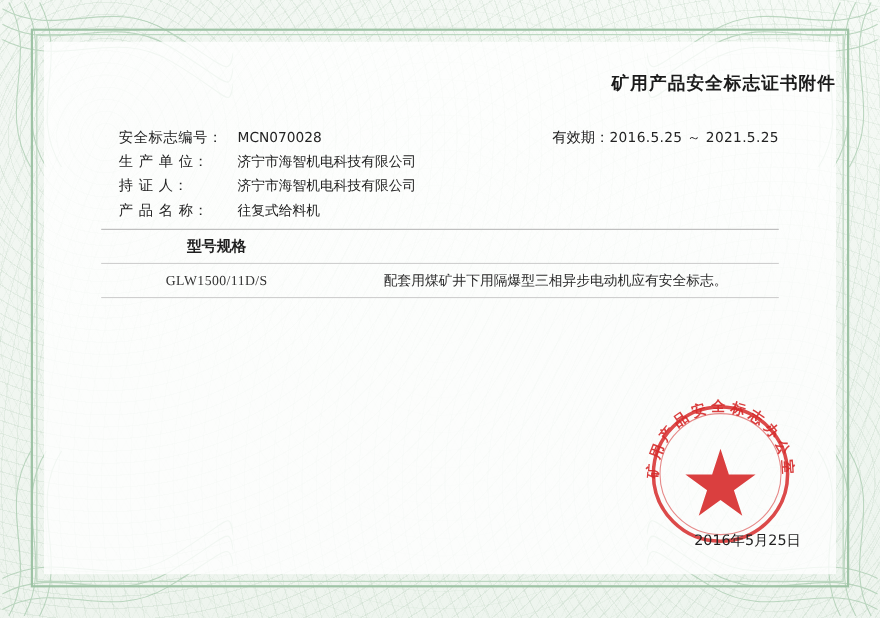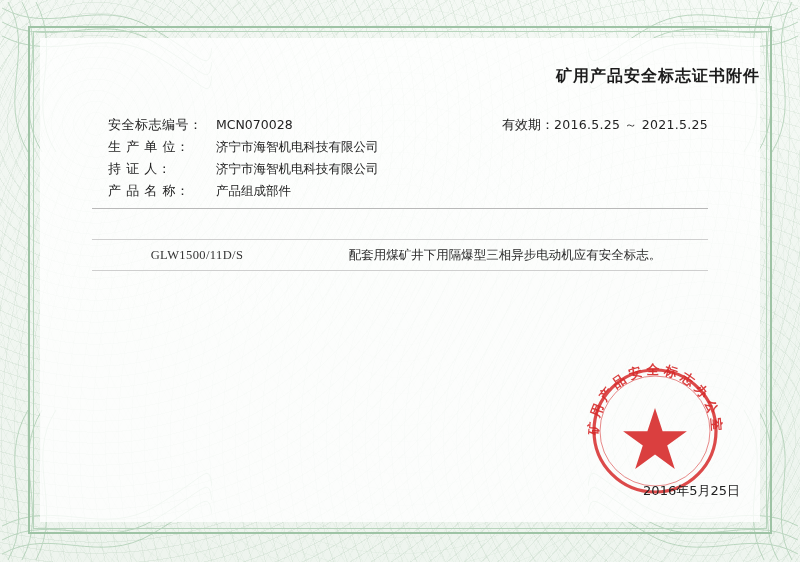--- a/index.html
+++ b/index.html
@@ -192,21 +192,21 @@
     position: absolute;
     left: 540px;
     top: 318px;
     width: 150px;
     height: 150px;
   }
   .seal svg { display: block; }
 
   .issue-date {
     position: absolute;
-    right: 20px;
+    right: 32px;
     bottom: 22px;
     font-family: "DejaVu Sans", sans-serif;
     font-size: 13px;
     color: #222;
   }
 </style>
 </head>
 <body>
 
 <div class="sheet">
@@ -268,27 +268,28 @@
           <span>有效期：</span><span class="v-val">2016.5.25 ～ 2021.5.25</span>
         </span>
       </div>
       <div class="field-row">
         <span class="field-label">生 产 单 位：</span><span class="field-value">济宁市海智机电科技有限公司</span>
       </div>
       <div class="field-row">
         <span class="field-label">持  证  人：</span><span class="field-value">济宁市海智机电科技有限公司</span>
       </div>
       <div class="field-row">
-        <span class="field-label">产 品 名 称：</span><span class="field-value">产品组成部件</span>
+        <span class="field-label">产 品 名 称：</span><span class="field-value">往复式给料机</span>
       </div>
     </div>
 
     <div class="table">
       <div class="rule"></div>
       <div class="t-head">
+        <div class="col-model">型号规格</div>
       </div>
       <div class="rule thin"></div>
       <div class="t-row">
         <div class="col-model">GLW1500/11D/S</div>
         <div class="col-desc">配套用煤矿井下用隔爆型三相异步电动机应有安全标志。</div>
       </div>
       <div class="rule thin"></div>
     </div>
 
     <div class="seal">

